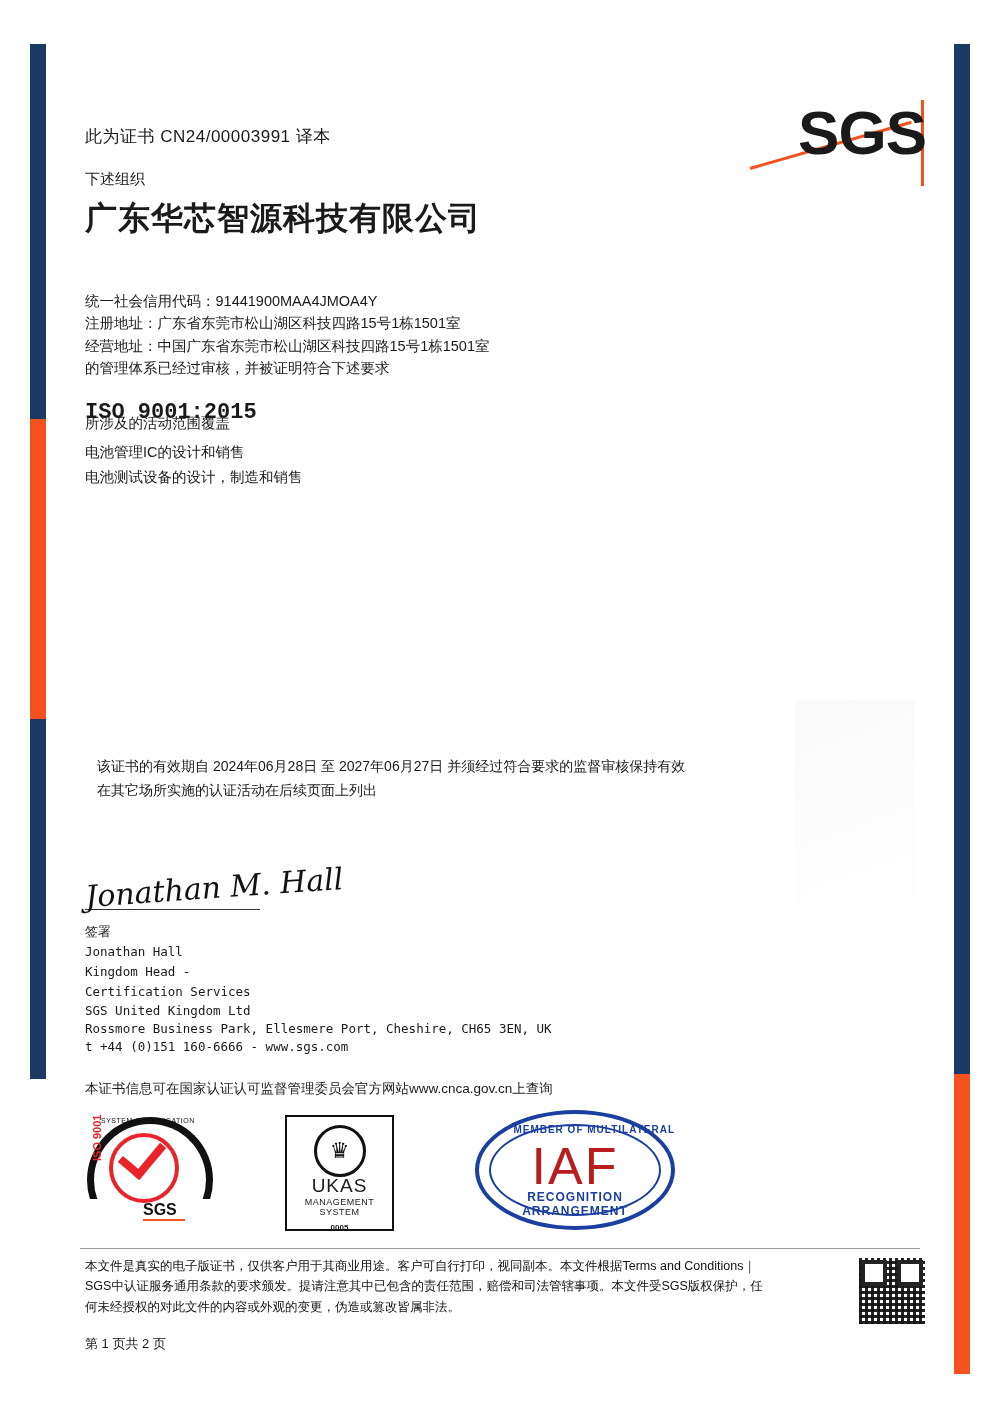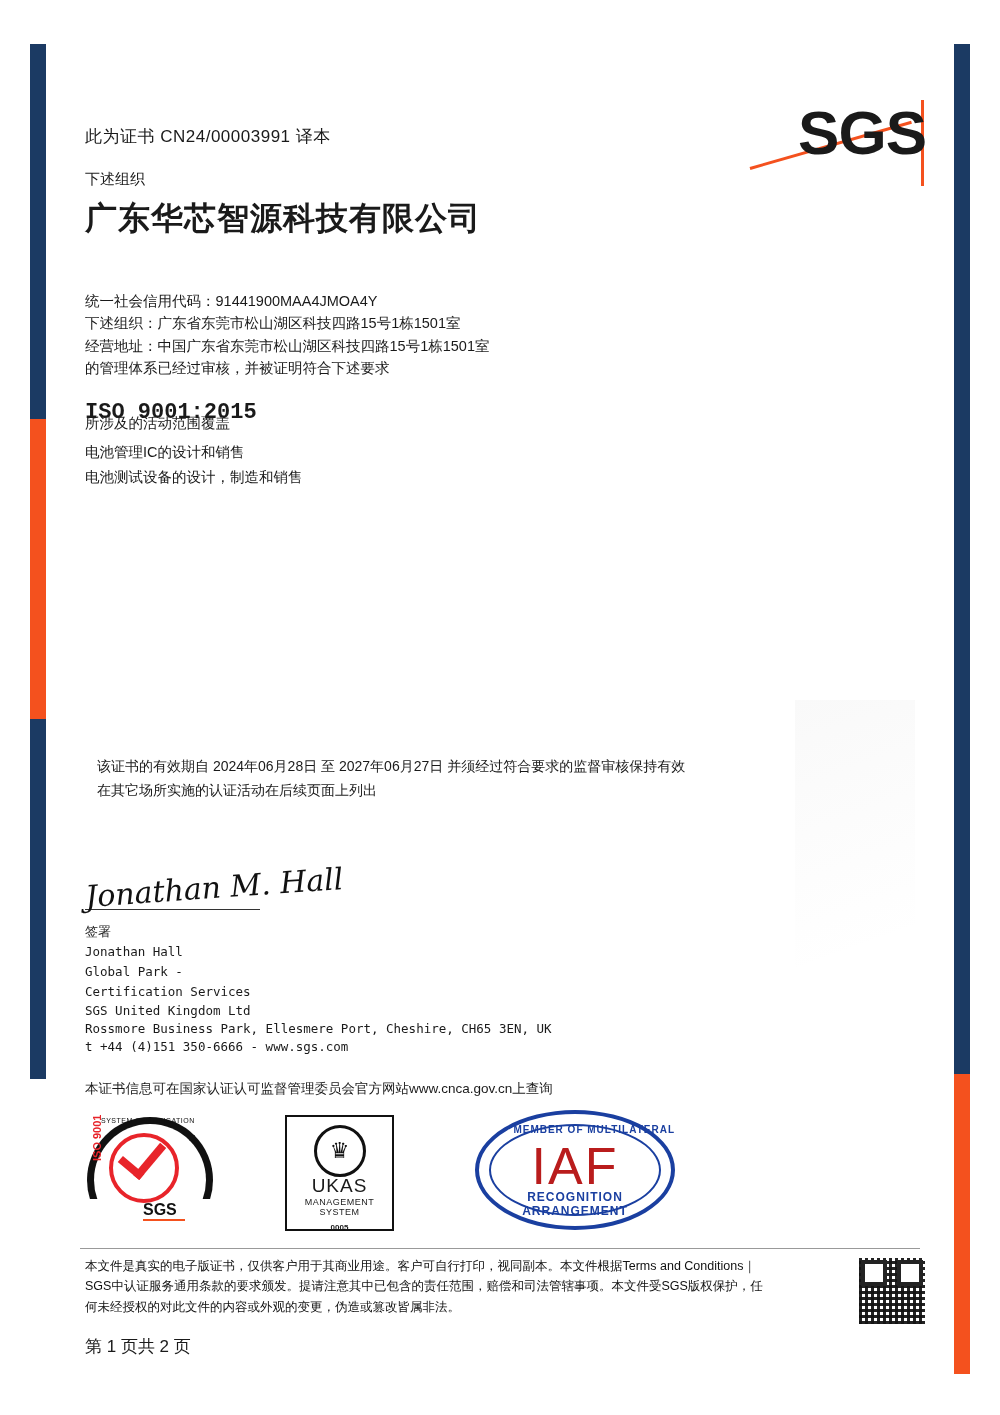--- a/index.html
+++ b/index.html
@@ -326,21 +326,21 @@
     top: 1256px;
     width: 690px;
     font-size: 12.5px;
     line-height: 1.62;
     color: #111;
   }
   .page-no {
     position: absolute;
     left: 85px;
     top: 1335px;
-    font-size: 17px;
+    font-size: 13px;
   }
   .qr {
     position: absolute;
     right: 75px;
     top: 1258px;
     width: 66px;
     height: 66px;
     background:
       repeating-linear-gradient(90deg, #111 0 3px, #fff 3px 6px),
       repeating-linear-gradient(0deg, #111 0 3px, #fff 3px 6px);
@@ -389,21 +389,21 @@
   </div>
 
   <div class="content">
 
     <div class="line-translation">此为证书 CN24/00003991 译本</div>
     <div class="line-following">下述组织</div>
     <div class="company-name">广东华芯智源科技有限公司</div>
 
     <div class="details">
       <div>统一社会信用代码：91441900MAA4JMOA4Y</div>
-      <div>下述组织：广东省东莞市松山湖区科技四路15号1栋1501室</div>
+      <div>注册地址：广东省东莞市松山湖区科技四路15号1栋1501室</div>
       <div>经营地址：中国广东省东莞市松山湖区科技四路15号1栋1501室</div>
       <div>的管理体系已经过审核，并被证明符合下述要求</div>
     </div>
 
     <div class="standard">ISO 9001:2015</div>
     <div class="scope-head">所涉及的活动范围覆盖</div>
     <div class="scope-body">
       <div>电池管理IC的设计和销售</div>
       <div>电池测试设备的设计，制造和销售</div>
     </div>
@@ -411,25 +411,25 @@
     <div class="validity">
       <div>该证书的有效期自 2024年06月28日 至 2027年06月27日 并须经过符合要求的监督审核保持有效</div>
       <div>在其它场所实施的认证活动在后续页面上列出</div>
     </div>
 
     <div class="signature">
       <div class="sig-mark">Jonathan M. Hall</div>
       <div class="sig-rule"></div>
       <div class="sig-label">签署</div>
       <div class="sig-block">Jonathan Hall</div>
-      <div class="sig-block">Global Park -</div>
+      <div class="sig-block">Kingdom Head -</div>
       <div class="sig-block">Certification Services</div>
       <div class="sig-block">SGS United Kingdom Ltd</div>
       <div class="sig-addr">Rossmore Business Park, Ellesmere Port, Cheshire, CH65 3EN, UK</div>
-      <div class="sig-addr">t +44 (4)151 350-6666 - www.sgs.com</div>
+      <div class="sig-addr">t +44 (0)151 160-6666 - www.sgs.com</div>
     </div>
 
     <div class="cnca">本证书信息可在国家认证认可监督管理委员会官方网站www.cnca.gov.cn上查询</div>
 
     <div class="marks">
 
       <div class="mark mark-iso">
         <div class="iso-arc"></div>
         <div class="iso-top-text">SYSTEM CERTIFICATION</div>
         <div class="iso-circle"></div>

